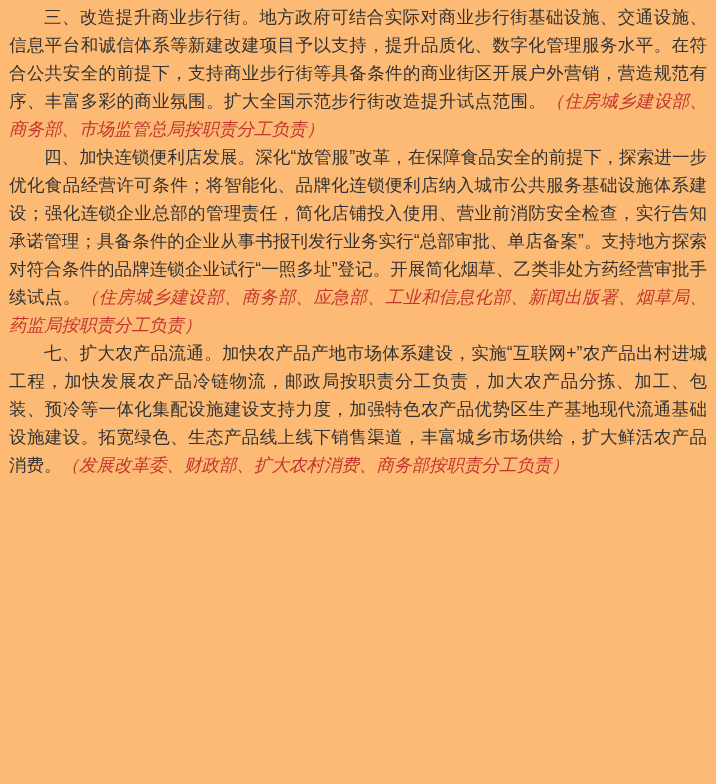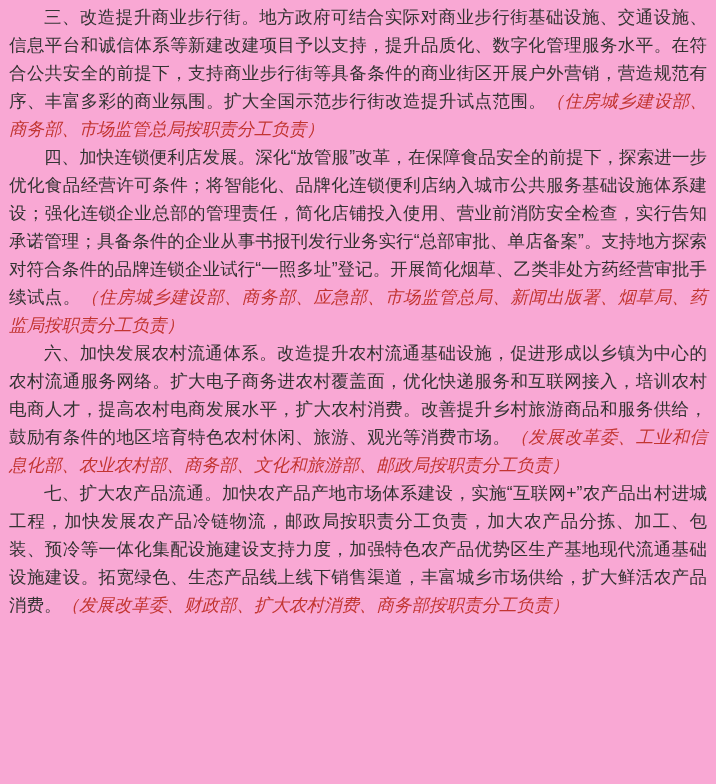--- a/index.html
+++ b/index.html
@@ -4,21 +4,21 @@
 <style>
   html, body {
     margin: 0;
     padding: 0;
     background: #ffffff;
   }
   .page {
     width: 716px;
     height: 784px;
     box-sizing: border-box;
-    background: #f9a8d4;
+    background: #fdba74;
     padding: 3px 9px 0 9px;
     overflow: hidden;
     font-family: "Liberation Sans", "DejaVu Sans", sans-serif;
     font-size: 17.5px;
     line-height: 28px;
     color: #333333;
     text-align: justify;
     text-justify: inter-ideograph;
   }
   .para {
@@ -32,20 +32,19 @@
     font-family: "DejaVu Serif", "Liberation Serif", serif;
   }
 </style>
 </head>
 <body>
 
 <div class="page">
 
   <p class="para"><span>三、改造提升商业步行街。地方政府可结合实际对商业步行街基础设施、交通设施、信息平台和诚信体系等新建改建项目予以支持，提升品质化、数字化管理服务水平。在符合公共安全的前提下，支持商业步行街等具备条件的商业街区开展户外营销，营造规范有序、丰富多彩的商业氛围。扩大全国示范步行街改造提升试点范围。</span><span class="attribution">（住房城乡建设部、商务部、市场监管总局按职责分工负责）</span></p>
 
-  <p class="para"><span>四、加快连锁便利店发展。深化“放管服”改革，在保障食品安全的前提下，探索进一步优化食品经营许可条件；将智能化、品牌化连锁便利店纳入城市公共服务基础设施体系建设；强化连锁企业总部的管理责任，简化店铺投入使用、营业前消防安全检查，实行告知承诺管理；具备条件的企业从事书报刊发行业务实行“总部审批、单店备案”。支持地方探索对符合条件的品牌连锁企业试行“一照多址”登记。开展简化烟草、乙类非处方药经营审批手续试点。</span><span class="attribution">（住房城乡建设部、商务部、应急部、市场监管总局、新闻出版署、烟草局、药监局按职责分工负责）</span></p>
+  <p class="para"><span>四、加快连锁便利店发展。深化“放管服”改革，在保障食品安全的前提下，探索进一步优化食品经营许可条件；将智能化、品牌化连锁便利店纳入城市公共服务基础设施体系建设；强化连锁企业总部的管理责任，简化店铺投入使用、营业前消防安全检查，实行告知承诺管理；具备条件的企业从事书报刊发行业务实行“总部审批、单店备案”。支持地方探索对符合条件的品牌连锁企业试行“一照多址”登记。开展简化烟草、乙类非处方药经营审批手续试点。</span><span class="attribution">（住房城乡建设部、商务部、应急部、工业和信息化部、新闻出版署、烟草局、药监局按职责分工负责）</span></p>
 
 
-  <p class="para"><span>六、加快发展农村流通体系。改造提升农村流通基础设施，促进形成以乡镇为中心的农村流通服务网络。扩大电子商务进农村覆盖面，优化快递服务和互联网接入，培训农村电商人才，提高农村电商发展水平，扩大农村消费。改善提升乡村旅游商品和服务供给，鼓励有条件的地区培育特色农村休闲、旅游、观光等消费市场。</span><span class="attribution">（发展改革委、工业和信息化部、农业农村部、商务部、文化和旅游部、邮政局按职责分工负责）</span></p>
 
   <p class="para"><span>七、扩大农产品流通。加快农产品产地市场体系建设，实施“互联网+”农产品出村进城工程，加快发展农产品冷链物流，邮政局按职责分工负责，加大农产品分拣、加工、包装、预冷等一体化集配设施建设支持力度，加强特色农产品优势区生产基地现代流通基础设施建设。拓宽绿色、生态产品线上线下销售渠道，丰富城乡市场供给，扩大鲜活农产品消费。</span><span class="attribution">（发展改革委、财政部、扩大农村消费、商务部按职责分工负责）</span></p>
 
 </div>
 
 </body></html>

